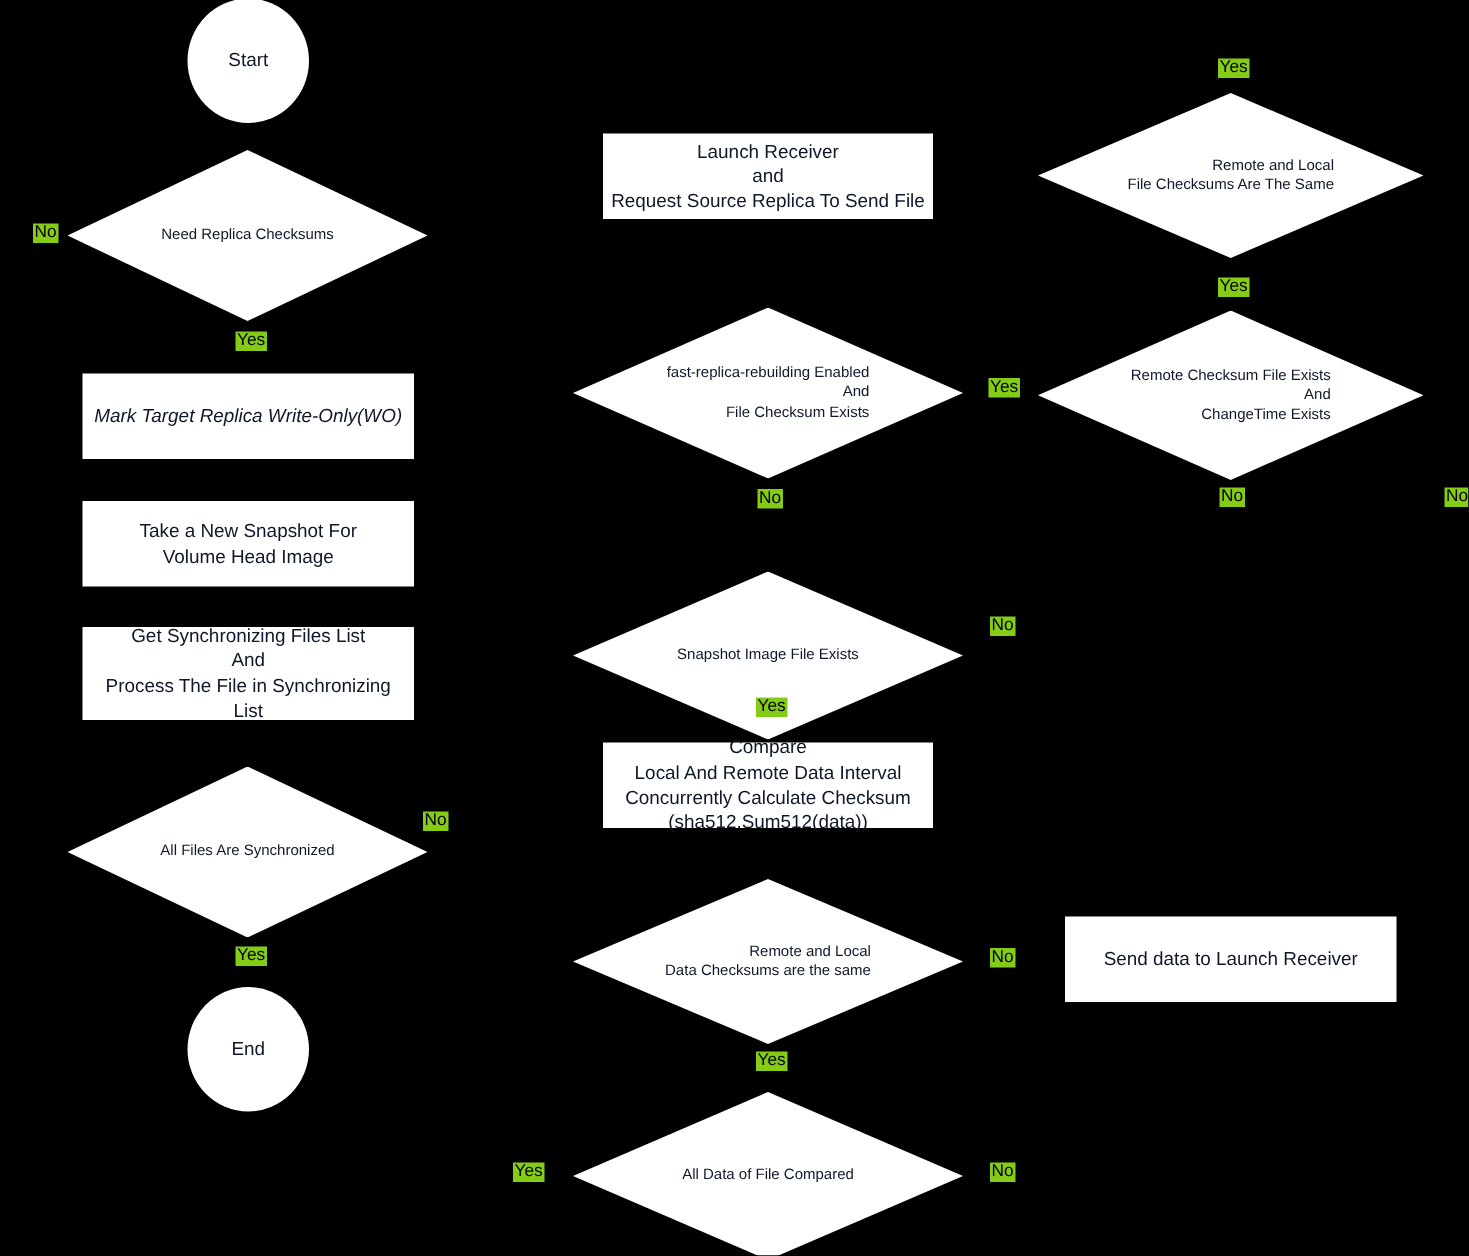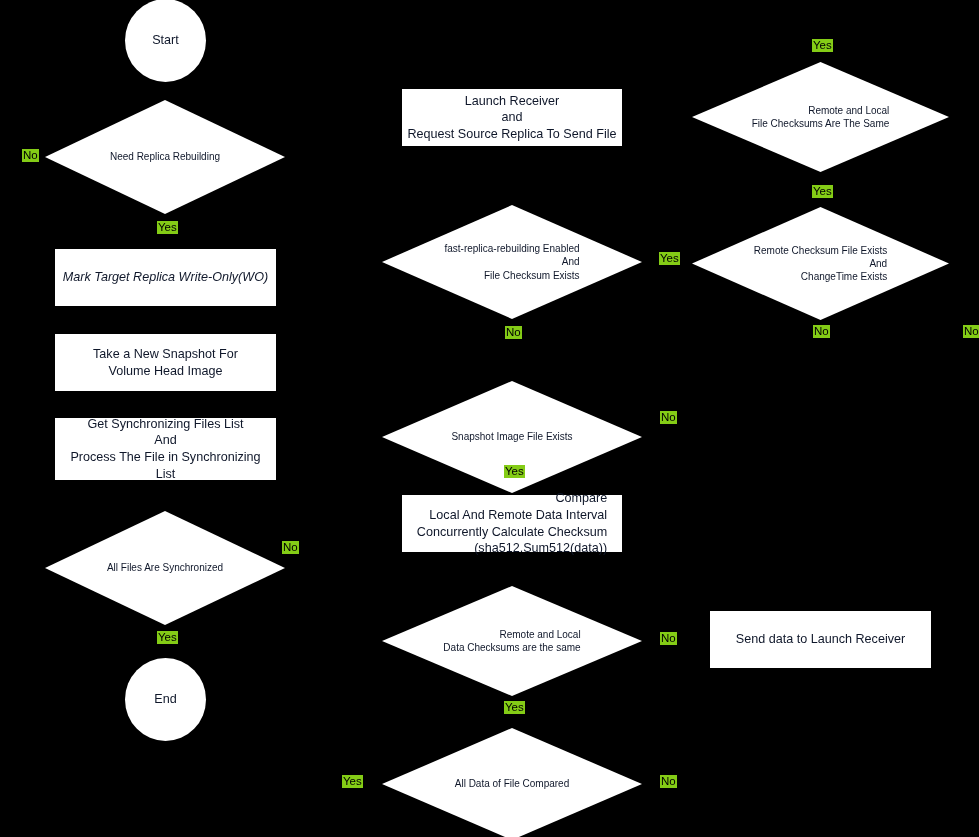--- a/index.html
+++ b/index.html
@@ -73,21 +73,21 @@
 </head>
 <body>
 
 <div id="canvas">
 
   <div class="node term" style="left:125px; top:-1px; width:81px; height:83px;">
     <span class="txt">Start</span>
   </div>
 
   <div class="node dec" style="left:45px; top:100px; width:240px; height:114px;">
-    <span class="txt">Need Replica Rebuilding</span>
+    <span class="txt">Need Replica Checksums</span>
   </div>
 
   <div class="edge-label" style="left:22px; top:149px;">
     <span>No</span>
   </div>
   <div class="edge-label" style="left:157px; top:221px;">
     <span>Yes</span>
   </div>
 
   <div class="node proc" style="left:55px; top:249px; width:221px; height:57px;font-style:italic;">
@@ -143,21 +143,21 @@
     <span class="txt">Snapshot Image File Exists</span>
   </div>
 
   <div class="edge-label" style="left:660px; top:411px;">
     <span>No</span>
   </div>
   <div class="edge-label" style="left:504px; top:465px;">
     <span>Yes</span>
   </div>
 
-  <div class="node proc" style="left:402px; top:495px; width:220px; height:57px;text-align:right;">
+  <div class="node proc" style="left:402px; top:495px; width:220px; height:57px;">
     <span class="txt">Compare
 Local And Remote Data Interval
 Concurrently Calculate Checksum
 (sha512.Sum512(data))</span>
   </div>
 
   <div class="node dec" style="left:382px; top:586px; width:260px; height:110px;">
     <span class="txt">Remote and Local
 Data Checksums are the same</span>
   </div>

